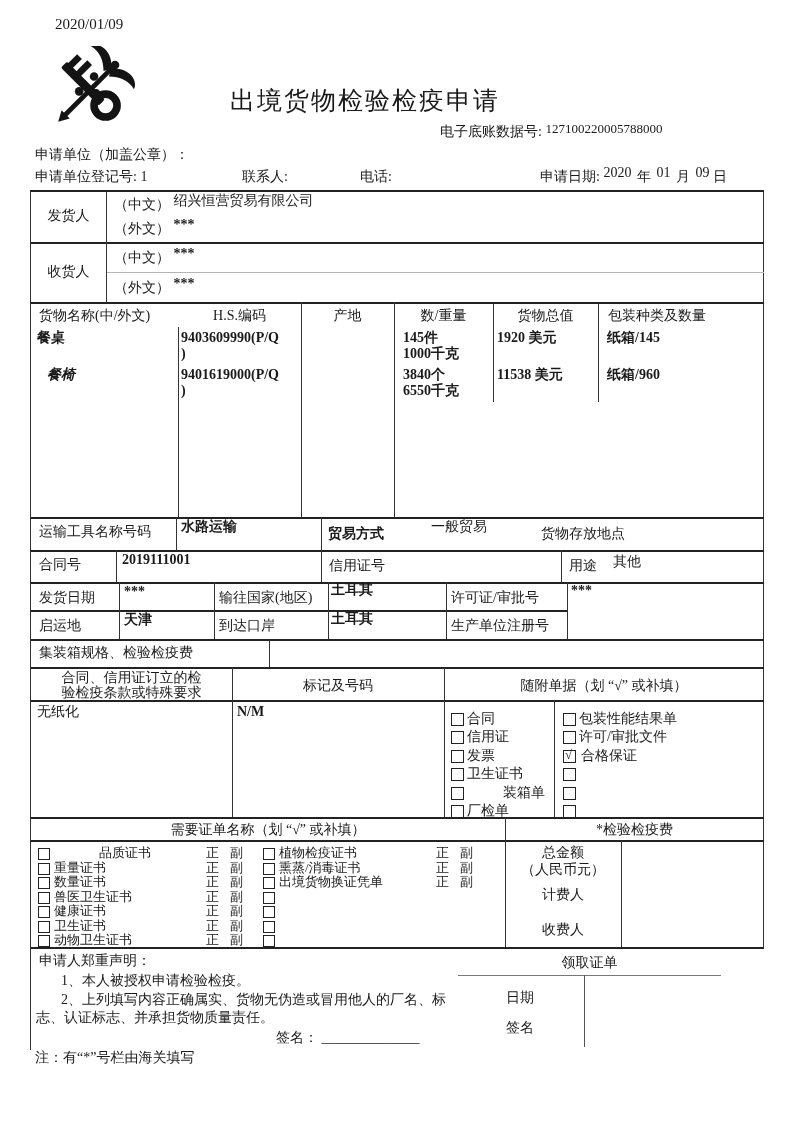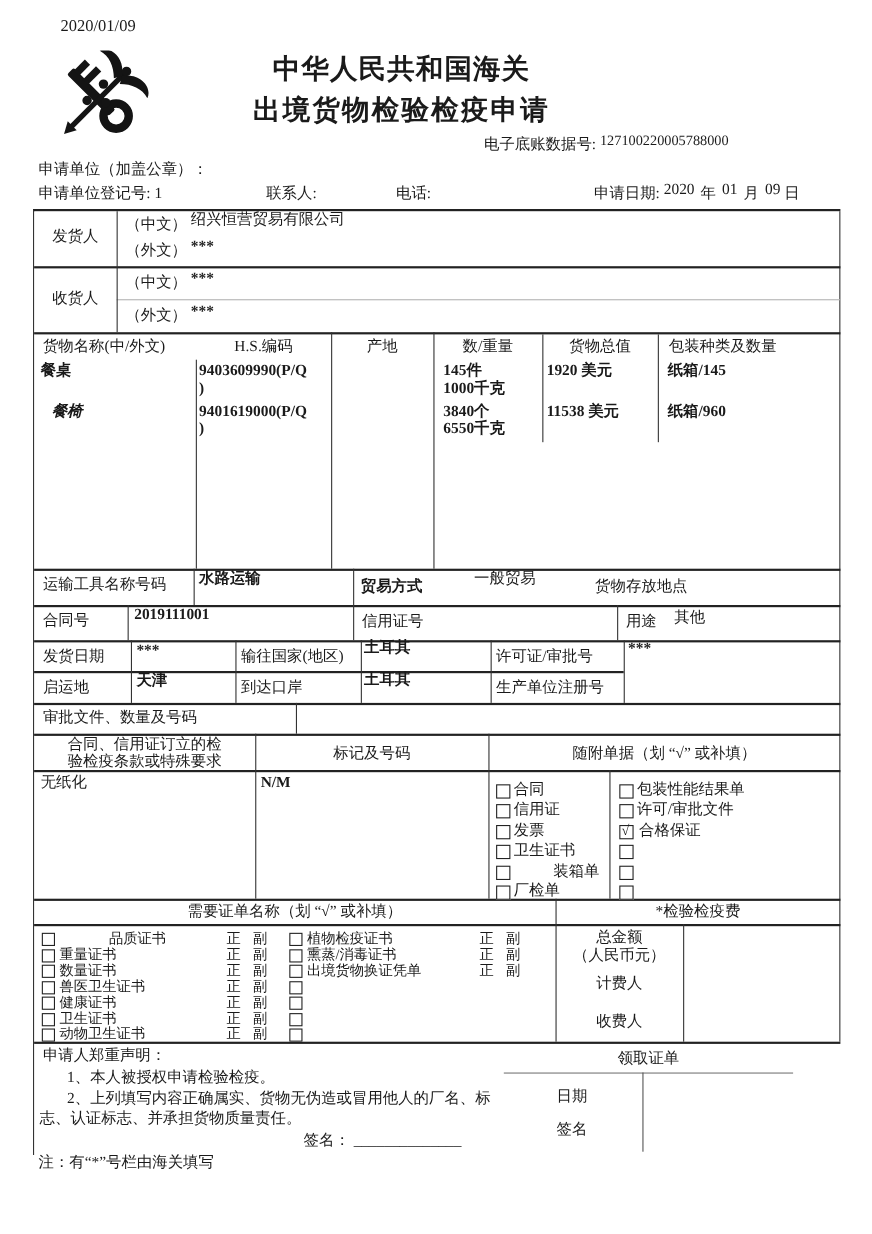--- a/index.html
+++ b/index.html
@@ -5,21 +5,21 @@
   html,body{margin:0;padding:0;background:#e8e8e8;}
   .page{position:relative;width:793px;height:1122px;background:#ffffff;margin:0 auto;
         font-family:"Liberation Serif","DejaVu Serif",serif;color:#1a1a1a;font-size:14px;overflow:hidden;}
   .t{position:absolute;white-space:nowrap;line-height:1.15;}
   .c{text-align:center;}
   .pre{white-space:pre-line;}
   .val{font-weight:bold;}
   .raised{position:relative;top:-4px;}
   .raised2{position:relative;top:-3px;}
   .title{font-weight:bold;font-size:25px;letter-spacing:1px;}
-  .subtitle{font-weight:bold;font-size:25px;letter-spacing:2px;}
+  .subtitle{font-weight:normal;font-size:25px;letter-spacing:2px;}
   .small{font-size:13px;}
   .form{position:absolute;left:30px;top:190px;width:733px;height:858px;
         border-top:2px solid #222;border-left:1px solid #333;}
   .hl{position:absolute;background:#222;height:2px;left:0;width:733px;}
   .hll{position:absolute;background:#b4b4b4;height:1px;}
   .vl{position:absolute;background:#333;width:1px;}
   .cb{position:absolute;width:11px;height:11px;border:1.5px solid #222;background:#fff;}
   .cbs{width:10px;height:10px;border-width:1.3px;}
   .mk{font-style:normal;position:absolute;left:1px;top:-4px;font-size:13px;font-weight:bold;}
   .two{line-height:15px;white-space:pre-line;}
@@ -49,21 +49,20 @@
           <path d="M50,15 C60,1 78,2 82,13 C72,10 62,14 54,22 Z"></path>
           <circle cx="50" cy="9" r="4.5"></circle>
           <circle cx="43" cy="33" r="4.5"></circle>
           <circle cx="57" cy="44" r="4.5"></circle>
           <circle cx="43" cy="55" r="4.5"></circle>
         </g>
       </g>
     </svg>
   </div>
 
-  <div class="t c title" style="left:165px;top:50px;width:400px;">中华人民共和国海关</div>
   <div class="t c subtitle" style="left:165px;top:87px;width:400px;">出境货物检验检疫申请</div>
 
   <div class="t" style="left:440px;top:124px;">
     <span>电子底账数据号:</span>
     <span class="raised2 small">127100220005788000</span>
   </div>
 
   <div class="t" style="left:35px;top:147px;">申请单位（加盖公章）：</div>
 
   <div class="t" style="left:35px;top:169px;">
@@ -182,21 +181,21 @@
     <div class="t val" style="left:300px;top:390px;">土耳其</div>
     <div class="t" style="left:420px;top:398px;">许可证/审批号</div>
     <div class="t val" style="left:540px;top:391px;">***</div>
 
     <div class="t" style="left:8px;top:426px;">启运地</div>
     <div class="t val" style="left:93px;top:420px;">天津</div>
     <div class="t" style="left:188px;top:426px;">到达口岸</div>
     <div class="t val" style="left:300px;top:419px;">土耳其</div>
     <div class="t" style="left:420px;top:426px;">生产单位注册号</div>
 
-    <div class="t" style="left:8px;top:453px;">审批文件、数量及号码</div>
+    <div class="t" style="left:8px;top:453px;">集装箱规格、检验检疫费</div>
 
     <div class="t c two" style="left:0;top:478px;width:201px;">合同、信用证订立的检
 验检疫条款或特殊要求</div>
     <div class="t c" style="left:201px;top:486px;width:212px;">标记及号码</div>
     <div class="t c" style="left:413px;top:486px;width:320px;">随附单据（划 “√” 或补填）</div>
 
     <div class="t" style="left:6px;top:512px;">无纸化</div>
     <div class="t val" style="left:206px;top:512px;">N/M</div>
 
     <span class="cb" style="left:420px;top:521px;"></span>

